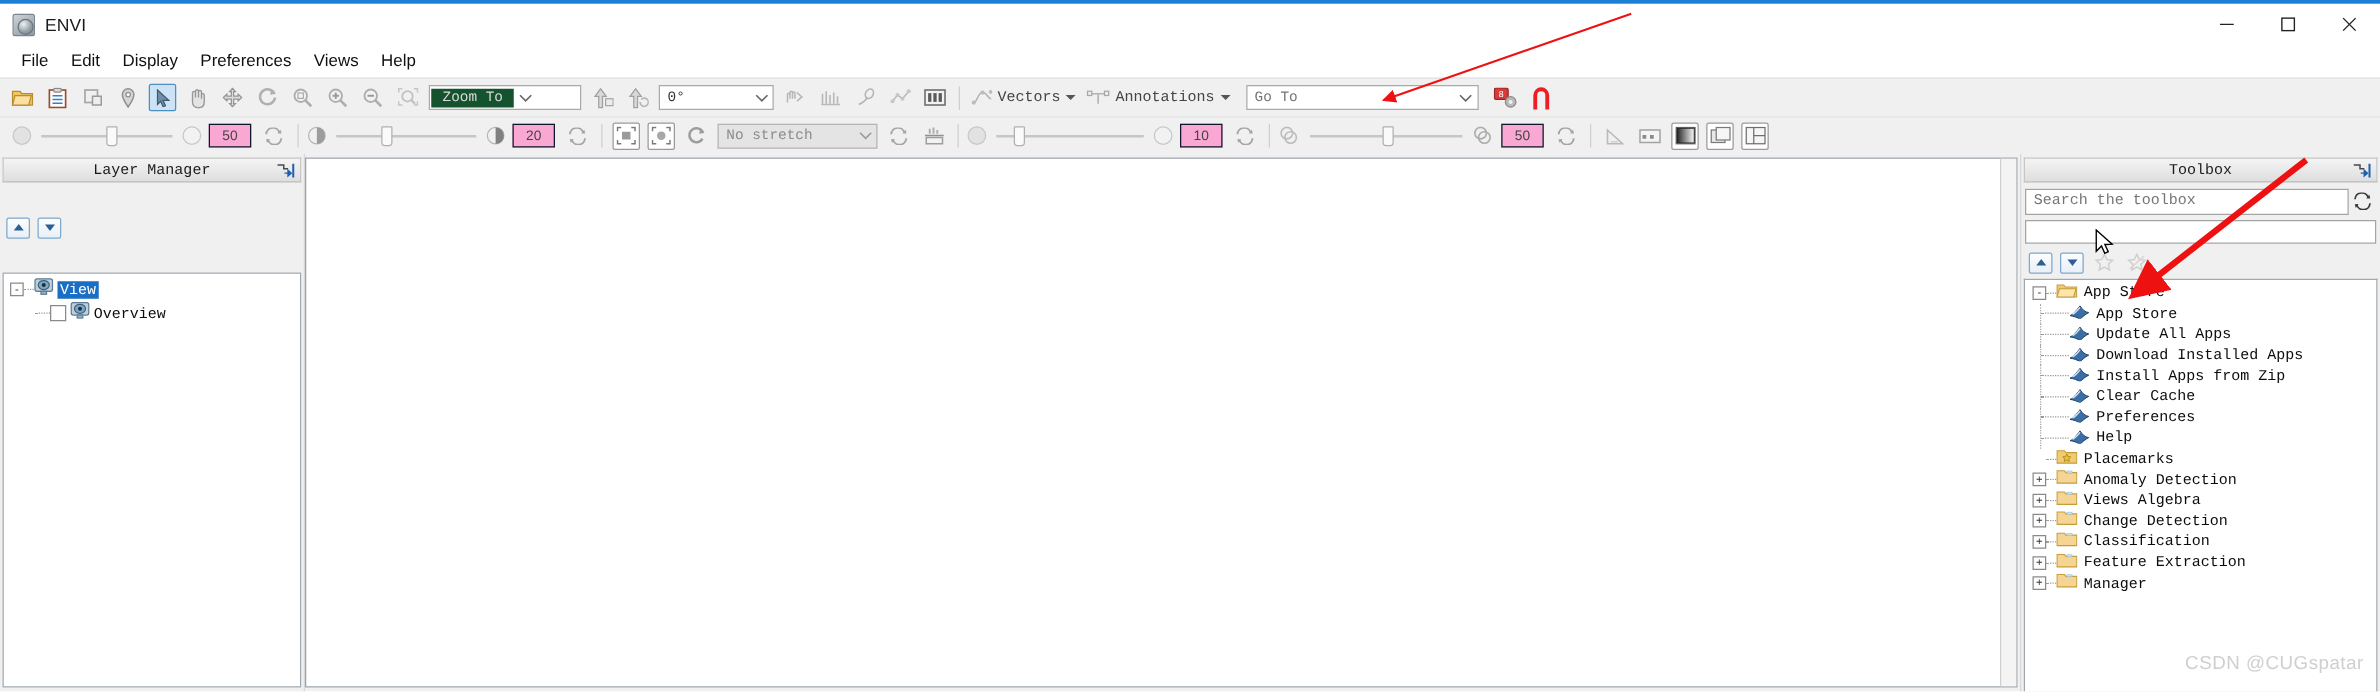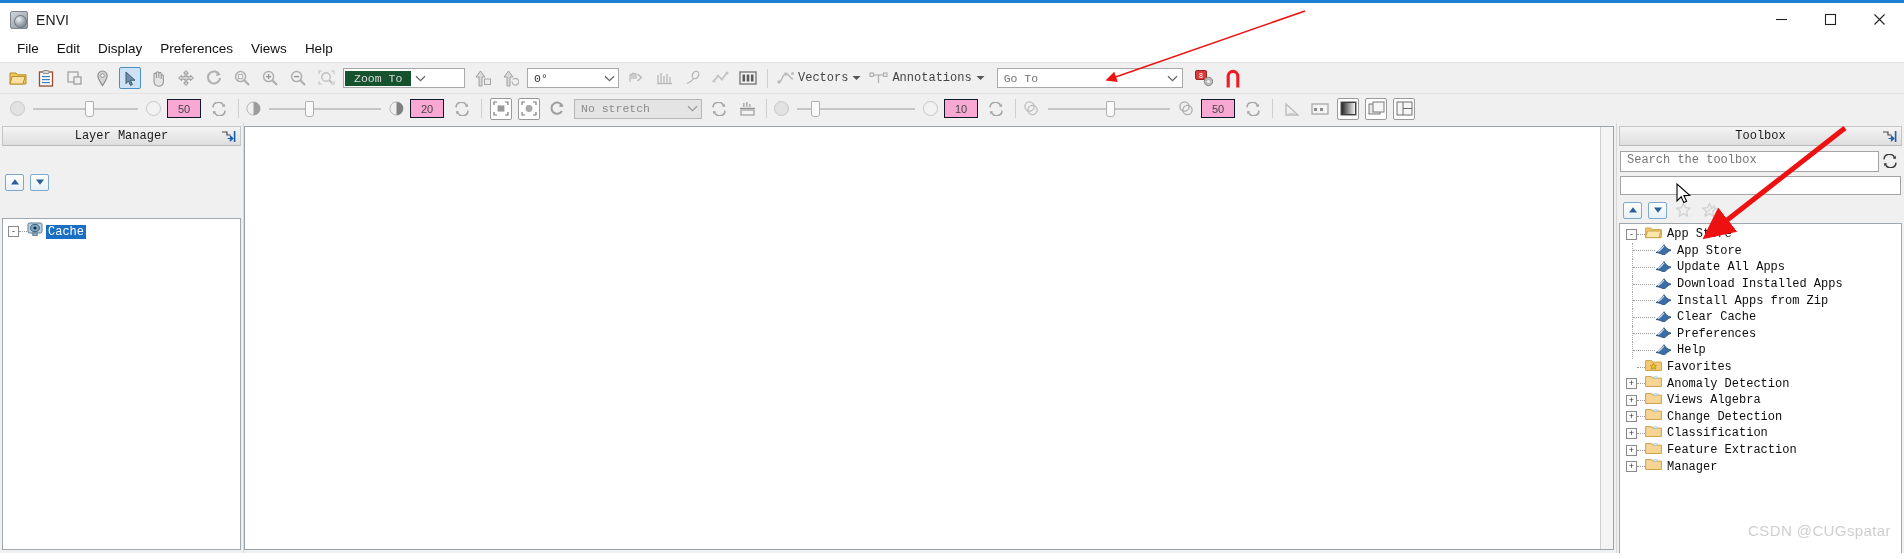--- a/index.html
+++ b/index.html
@@ -834,21 +834,34 @@
           <span class="expander">-</span>
           <span class="dotline"></span>
           <span style="margin-right:3px">
             <svg width="16" height="15" viewBox="0 0 16 15">
               <rect x="1" y="1" width="14" height="10" rx="1.6" fill="#bfcfdc" stroke="#5d7c93"></rect>
               <ellipse cx="8" cy="6" rx="4.4" ry="3.6" fill="#7fa6c3" stroke="#3f6480"></ellipse>
               <circle cx="8" cy="6" r="1.6" fill="#17303f"></circle>
               <rect x="5.8" y="11" width="4.4" height="2.4" fill="#9fb5c6" stroke="#5d7c93"></rect>
             </svg>
           </span>
-          <span class="tl-sel">Cache</span>
+          <span class="tl-sel">View</span>
+        </div>
+        <div class="tree-row" style="padding-left:25px">
+          <span class="dotline" style="width:12px"></span>
+          <span class="chkempty"></span>
+          <span style="margin:0 3px">
+            <svg width="16" height="15" viewBox="0 0 16 15">
+              <rect x="1" y="1" width="14" height="10" rx="1.6" fill="#bfcfdc" stroke="#5d7c93"></rect>
+              <ellipse cx="8" cy="6" rx="4.4" ry="3.6" fill="#7fa6c3" stroke="#3f6480"></ellipse>
+              <circle cx="8" cy="6" r="1.6" fill="#17303f"></circle>
+              <rect x="5.8" y="11" width="4.4" height="2.4" fill="#9fb5c6" stroke="#5d7c93"></rect>
+            </svg>
+          </span>
+          <span>Overview</span>
         </div>
       </div>
     </div>
 
     <div class="viewarea">
       <div class="viewscroll"></div>
     </div>
 
     <div class="rightpanel">
       <div class="panel-header">
@@ -1002,21 +1015,21 @@
 
         <div class="tx-row" style="padding-left:6px">
           <span style="width:11px;flex:0 0 auto"></span>
           <span class="dotline"></span>
           <span class="folder-ic" style="margin-right:5px">
             <svg width="17" height="13" viewBox="0 0 17 13">
               <path d="M0.6 1.6h6l1.1 1.5H16.4v8.4H0.6z" fill="#f3ca74" stroke="#c79d3a" stroke-width=".9"></path>
               <path d="M8.4 4.2l1 2 2.2.3-1.6 1.5.4 2.2-2-1-2 1 .4-2.2L5.2 6.5l2.2-.3z" fill="#e8c233" stroke="#a8861b" stroke-width=".7"></path>
             </svg>
           </span>
-          <span>Favorites</span>
+          <span>Placemarks</span>
         </div>
 
         <div class="tx-row" style="padding-left:6px">
           <span class="expander">+</span>
           <span class="dotline"></span>
           <span class="folder-ic" style="margin-right:5px">
             <svg width="17" height="13" viewBox="0 0 17 13">
               <path d="M0.6 1.6h6l1.1 1.5H16.4v8.4H0.6z" fill="#f6d494" stroke="#c79d3a" stroke-width=".9"></path>
               <rect x="8.6" y="1.8" width="4" height="1.6" fill="#cfe8f5" stroke="#9ec2d6" stroke-width=".6"></rect>
             </svg>

